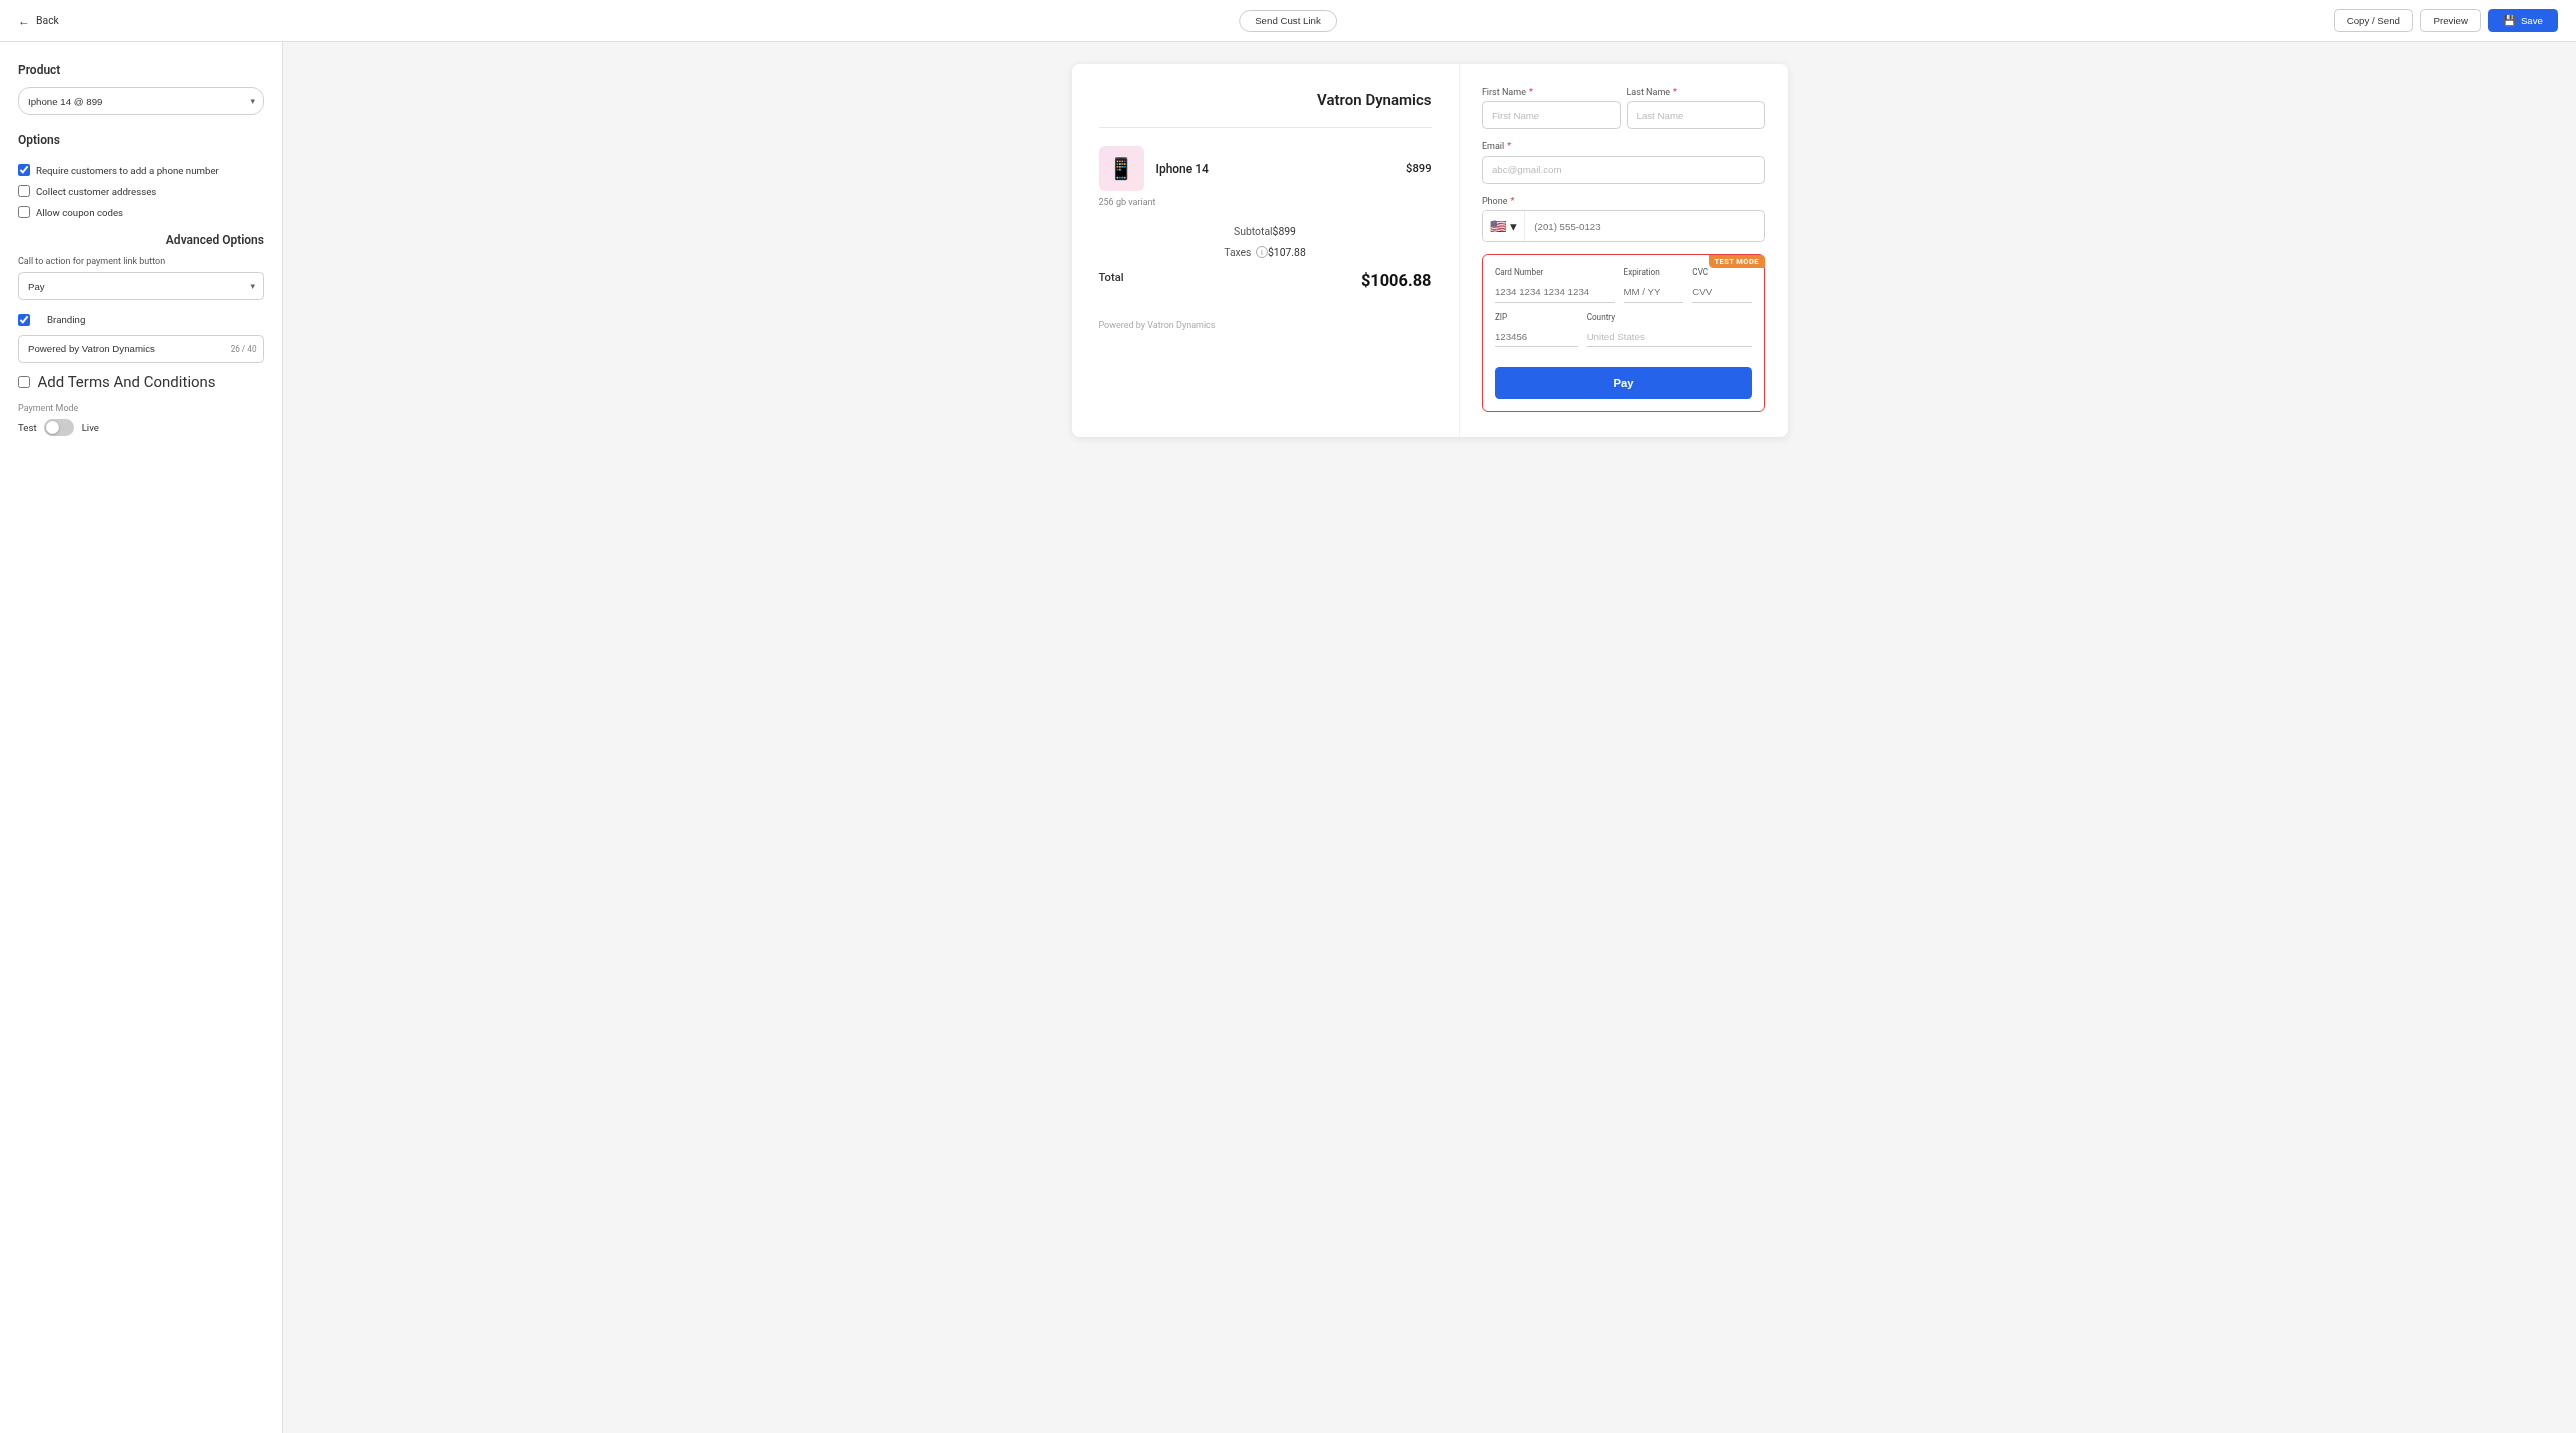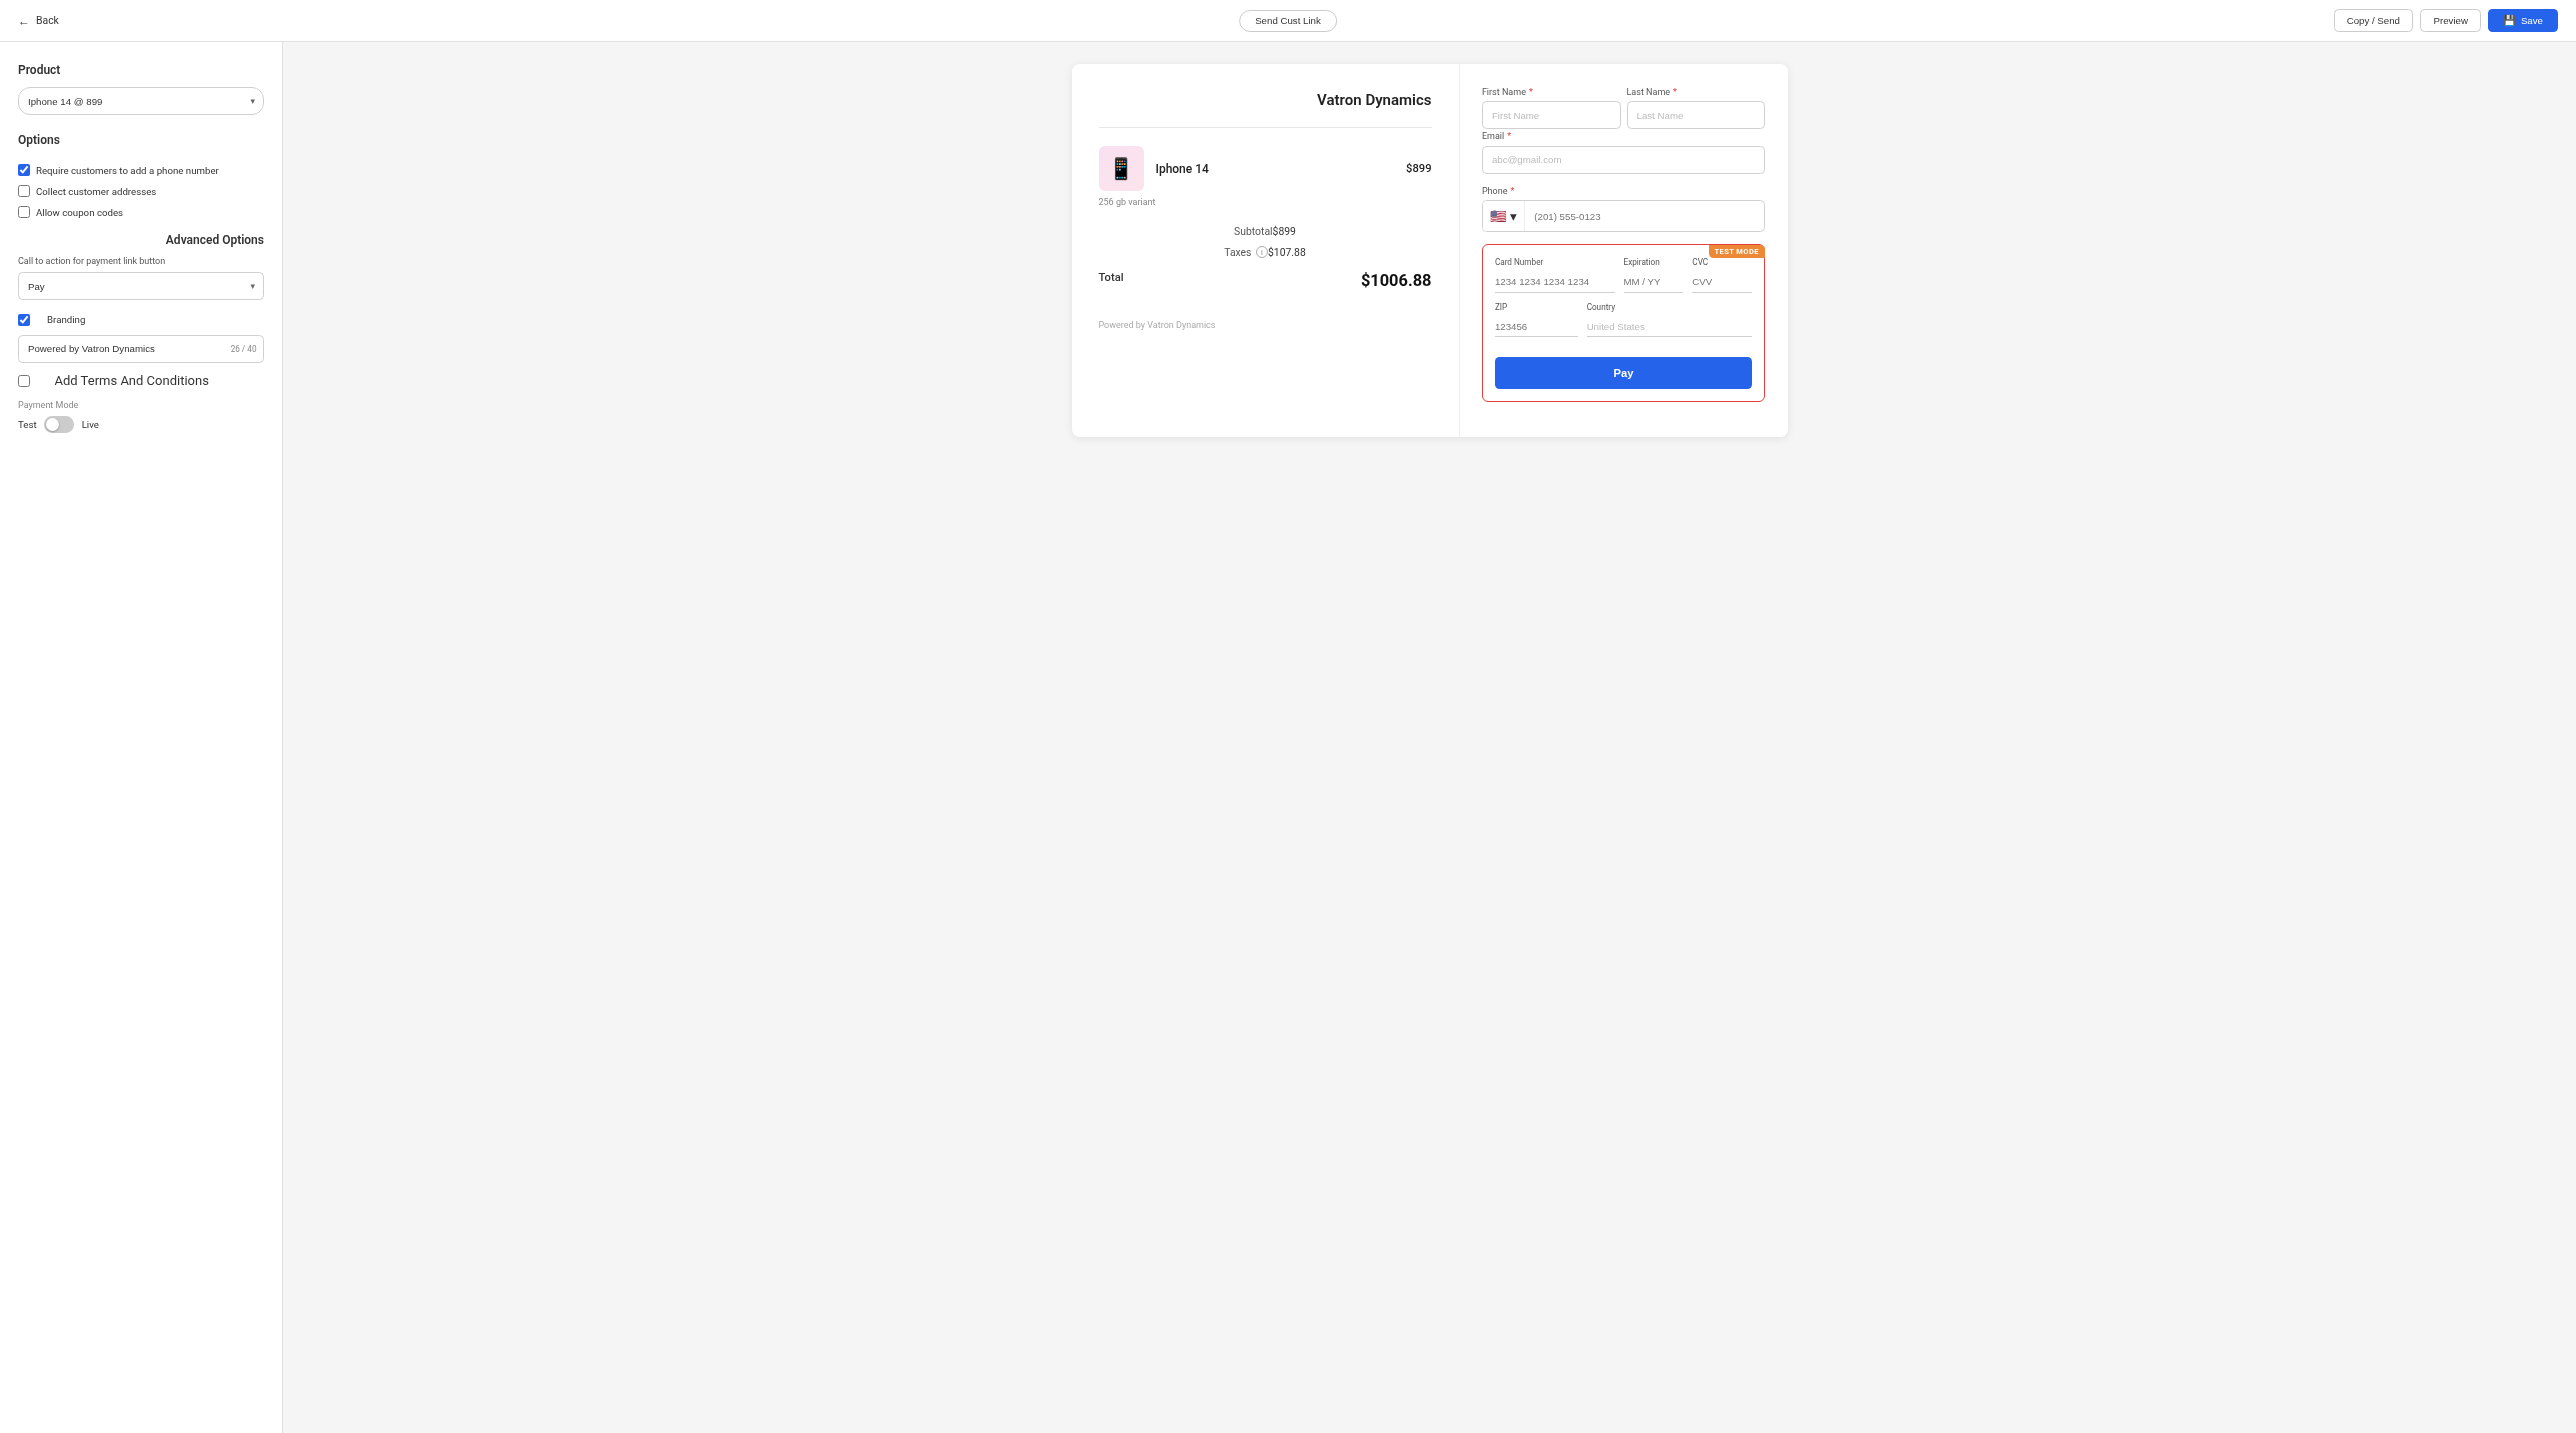--- a/index.html
+++ b/index.html
@@ -133,21 +133,21 @@
 
     .total-row { display: flex; justify-content: space-between; margin-top: 12px; }
     .total-label { font-size: 11.2px; font-weight: 500; color: #333; }
     .total-value { font-size: 16.4px; font-weight: 700; color: #111; }
 
     .powered-by { font-size: 9px; color: #aaa; margin-top: 30px; }
 
     
     .payment-right { width: 328px; padding: 22.4px; flex-shrink: 0; }
 
-    .form-row { display: flex; gap: 6px; margin-bottom: 2px; }
+    .form-row { display: flex; gap: 6px; margin-bottom: 12px; }
     .form-group { flex: 1; }
     .form-label {
       font-size: 9px; color: #555; margin-bottom: 4.5px; display: flex; align-items: center; gap: 3px;
     }
     .required-star { color: #e53e3e; }
     .form-input {
       width: 100%; border: 0.7px solid #d0d0d0; border-radius: 4.5px;
       padding: 7.5px 9px; font-size: 9.7px; color: #999; background: #fff;
     }
     .form-input::placeholder { color: #bbb; }
@@ -244,21 +244,21 @@
       <input type="checkbox" checked="" style="">
       <span style="font-size:9.7px; color:#333;">Branding</span>
     </div>
     <div class="branding-input-wrapper">
       <input class="branding-input" type="text" value="Powered by Vatron Dynamics" style="">
       <span class="branding-count">26 / 40</span>
     </div>
 
     <label class="terms-row">
       <input type="checkbox" style="">
-      <span style="font-size:13px; color:#333;margin-left:17px;">Add Terms And Conditions</span>
+      <span style="font-size:15px; color:#333;">Add Terms And Conditions</span>
     </label>
 
     <div class="payment-mode-label">Payment Mode</div>
     <div class="toggle-row">
       <span class="toggle-label">Test</span>
       <div class="toggle-switch off">
         <div class="toggle-knob"></div>
       </div>
       <span class="toggle-label">Live</span>
     </div>

